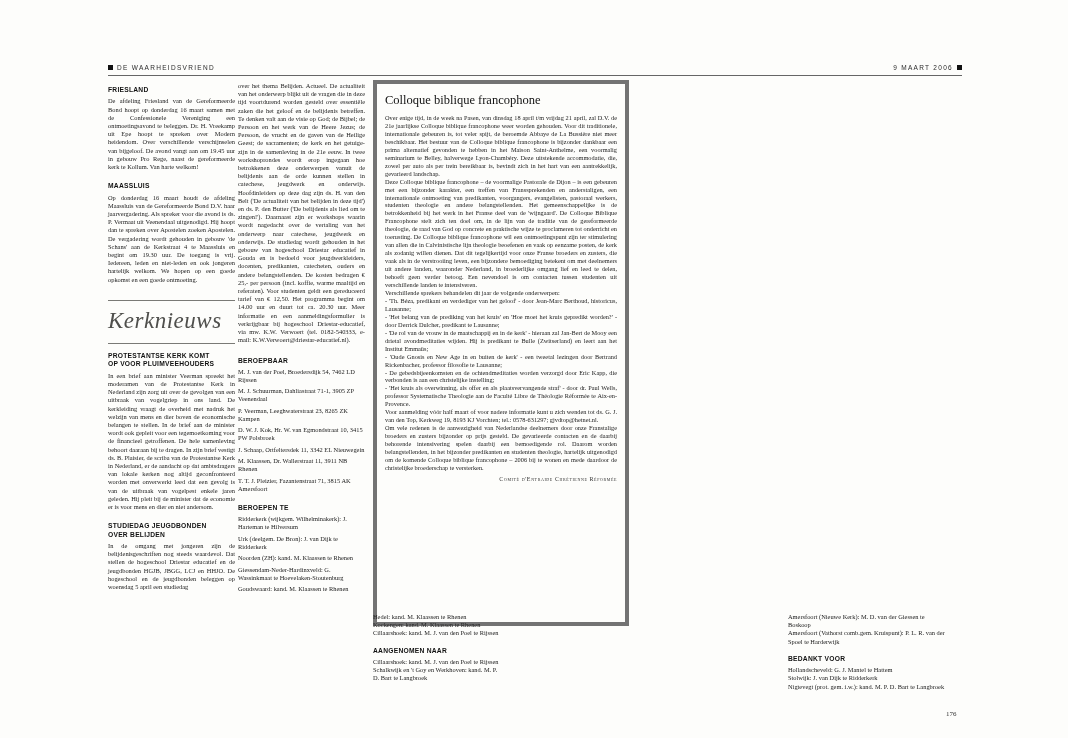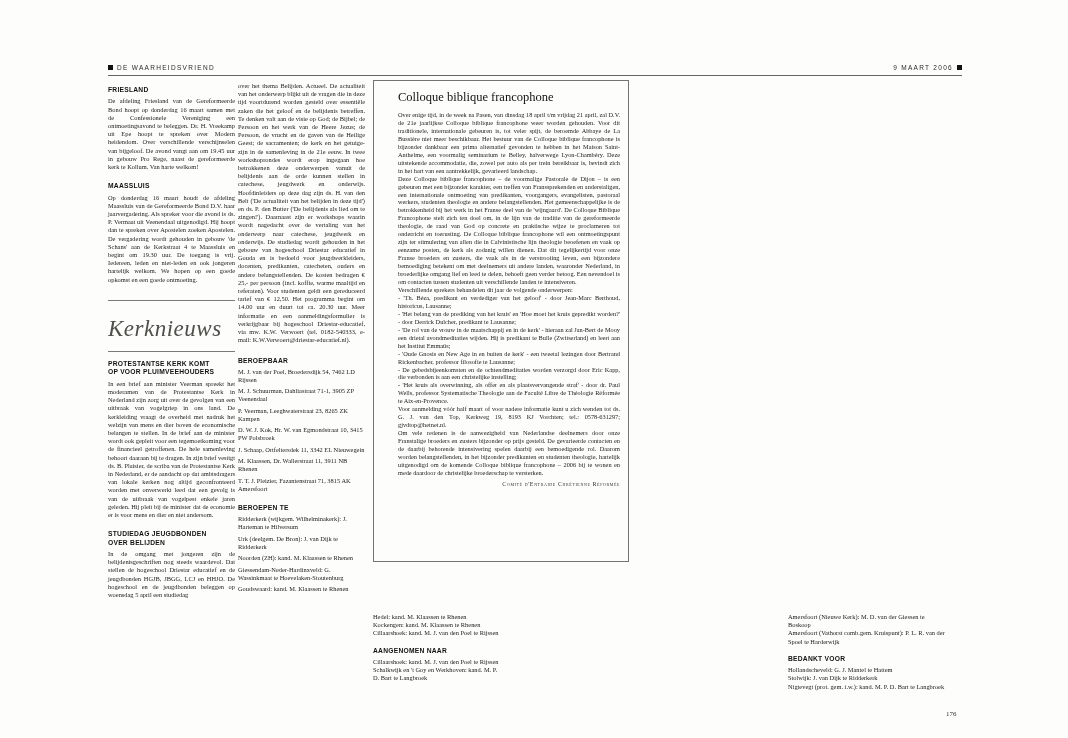--- a/index.html
+++ b/index.html
@@ -9,33 +9,33 @@
   
   .masthead{position:absolute;left:108px;top:64px;width:854px;display:flex;justify-content:space-between;align-items:center;}
   .mast-group{display:flex;align-items:center;gap:4px;}
   .mast-square{width:5px;height:5px;background:#111;display:inline-block;}
   .mast-text{font-family:"Liberation Sans",sans-serif;font-size:6.5px;letter-spacing:1.3px;color:#2a2a2a;}
   .mast-rule{position:absolute;left:108px;top:75px;width:854px;border-top:1px solid #666;}
 
   
   .col1{position:absolute;left:108px;top:86px;width:127px;}
   .col2{position:absolute;left:238px;top:82px;width:127px;}
-  .colloque-box{position:absolute;left:373px;top:80px;width:256px;height:482px;border:1px solid #737373;box-sizing:border-box;padding:9px 8px 6px 24px;background:#fdfdfb;}
+  .colloque-box{position:absolute;left:373px;top:80px;width:256px;height:546px;border:4px solid #737373;box-sizing:border-box;padding:9px 8px 6px 8px;background:#fdfdfb;}
   .below-left{position:absolute;left:373px;top:613px;width:132px;}
   .below-right{position:absolute;left:788px;top:613px;width:158px;}
   .pagenum{position:absolute;left:946px;top:710px;font-size:7px;color:#333;}
 
   .sect-head{font-family:"Liberation Sans",sans-serif;font-weight:bold;font-size:6.7px;line-height:8.4px;letter-spacing:.25px;color:#111;margin:0 0 3px 0;white-space:pre-line;}
   .sect{margin-bottom:11px;}
   .body-text{font-size:6.4px;line-height:8.2px;text-align:justify;color:#222;white-space:pre-line;}
   .list-text{font-size:6.4px;line-height:8.2px;color:#222;white-space:pre-line;}
   .entry{font-size:6.4px;line-height:8px;color:#222;margin-bottom:3.5px;}
 
   
-  .kerknieuws{border-top:1px solid #7a7a76;border-bottom:1px solid #7a7a76;padding:15px 0 9px 0;margin:16px 0 8px 0;}
+  .kerknieuws{border-top:1px solid #7a7a76;border-bottom:1px solid #7a7a76;padding:7px 0 9px 0;margin:16px 0 8px 0;}
   .kerknieuws-title{font-family:"Liberation Serif",serif;font-style:italic;font-size:23px;color:#4f4f4c;letter-spacing:.5px;}
 
   
   .box-title{font-size:12.5px;line-height:15px;color:#111;margin-bottom:6px;}
   .box-par{font-size:6.3px;line-height:7.95px;text-align:justify;color:#222;white-space:pre-line;margin:0;}
   .box-sig{font-size:6px;letter-spacing:.6px;text-align:right;font-variant:small-caps;color:#333;margin-top:4px;}
 </style>
 </head>
 <body>
 

